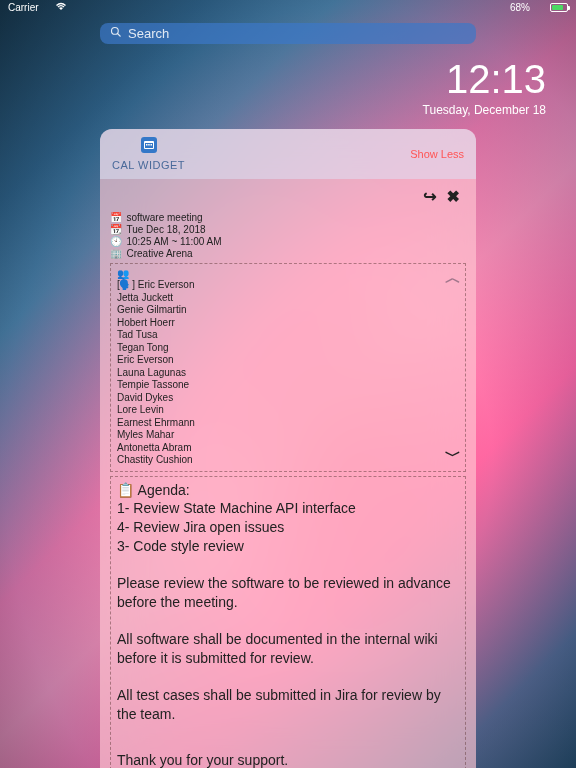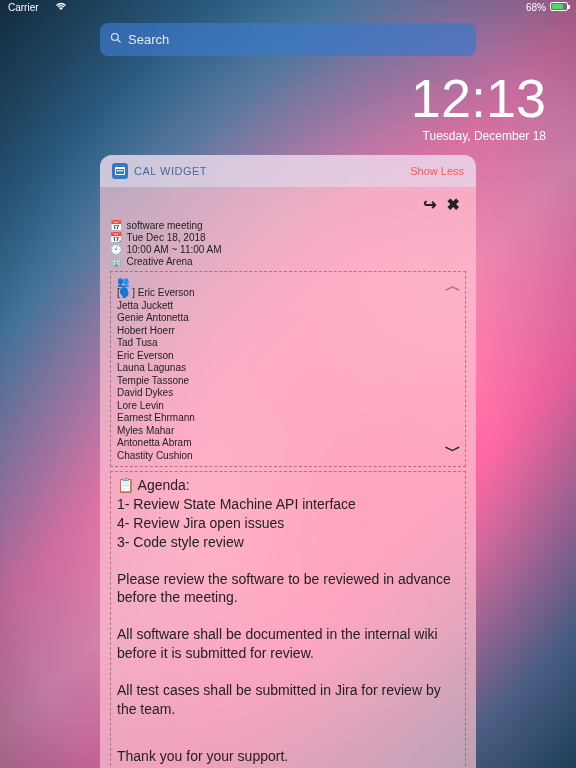--- a/index.html
+++ b/index.html
@@ -30,22 +30,22 @@
       color: white;
       font-size: 10px;
       z-index: 10;
     }
     .status-left {
       display: flex;
       gap: 16px;
     }
     .status-right {
       display: flex;
-      align-items: flex-start;
-      gap: 4px;
+      align-items: center;
+      gap: 20px;
     }
     .battery-icon {
       display: inline-block;
       width: 18px;
       height: 9px;
       border: 1px solid white;
       border-radius: 2px;
       position: relative;
     }
     .battery-icon::after {
@@ -65,21 +65,21 @@
       bottom: 1px;
       width: 68%;
       background: #4cd964;
       border-radius: 1px;
     }
     .search-bar {
       position: relative;
       margin: 8px 100px;
       background: rgba(60, 120, 200, 0.7);
       border-radius: 8px;
-      padding: 9px 10px;
+      padding: 3px 10px;
       display: flex;
       align-items: center;
       gap: 6px;
       color: rgba(255,255,255,0.85);
       font-size: 13px;
       z-index: 10;
     }
     .search-icon-svg {
       width: 12px;
       height: 12px;
@@ -87,21 +87,21 @@
     .clock-area {
       position: relative;
       text-align: right;
       padding-right: 30px;
       color: white;
       z-index: 10;
       margin-top: 15px;
       margin-bottom: 10px;
     }
     .clock-time {
-      font-size: 54px;
+      font-size: 40px;
       font-weight: 200;
       line-height: 1;
     }
     .clock-date {
       font-size: 12px;
       font-weight: 400;
       margin-top: 4px;
     }
     .widget-card {
       position: relative;
@@ -120,20 +120,21 @@
       background: rgba(220, 230, 250, 0.5);
       font-size: 11px;
     }
     .widget-header-left {
       display: flex;
       align-items: center;
       gap: 6px;
       color: #4a6a9a;
       font-weight: 500;
       letter-spacing: 0.5px;
+      flex-direction: column;
     }
     .widget-app-icon {
       width: 16px;
       height: 16px;
       background: #3478c8;
       border-radius: 3px;
       display: flex;
       align-items: center;
       justify-content: center;
     }
@@ -282,35 +283,36 @@
     <div class="meta-line">
       <span>📅</span>
       <span>software meeting</span>
     </div>
     <div class="meta-line">
       <span>📆</span>
       <span>Tue Dec 18, 2018</span>
     </div>
     <div class="meta-line">
       <span>🕙</span>
-      <span>10:00 AM ~ 11:00 AM</span>
+      <span>10:25 AM ~ 11:00 AM</span>
     </div>
     <div class="meta-line">
       <span>🏢</span>
       <span>Creative Arena</span>
     </div>
 
     <div class="participants-box">
       <div>👥</div>
       <div class="participant-list">
         <div>[🗣️] Eric Everson</div>
         <div>Jetta Juckett</div>
-        <div>Genie Antonetta</div>
+        <div>Genie Gilmartin</div>
         <div>Hobert Hoerr</div>
         <div>Tad Tusa</div>
+        <div>Tegan Tong</div>
         <div>Eric Everson</div>
         <div>Launa Lagunas</div>
         <div>Tempie Tassone</div>
         <div>David Dykes</div>
         <div>Lore Levin</div>
         <div>Earnest Ehrmann</div>
         <div>Myles Mahar</div>
         <div>Antonetta Abram</div>
         <div>Chastity Cushion</div>
       </div>

